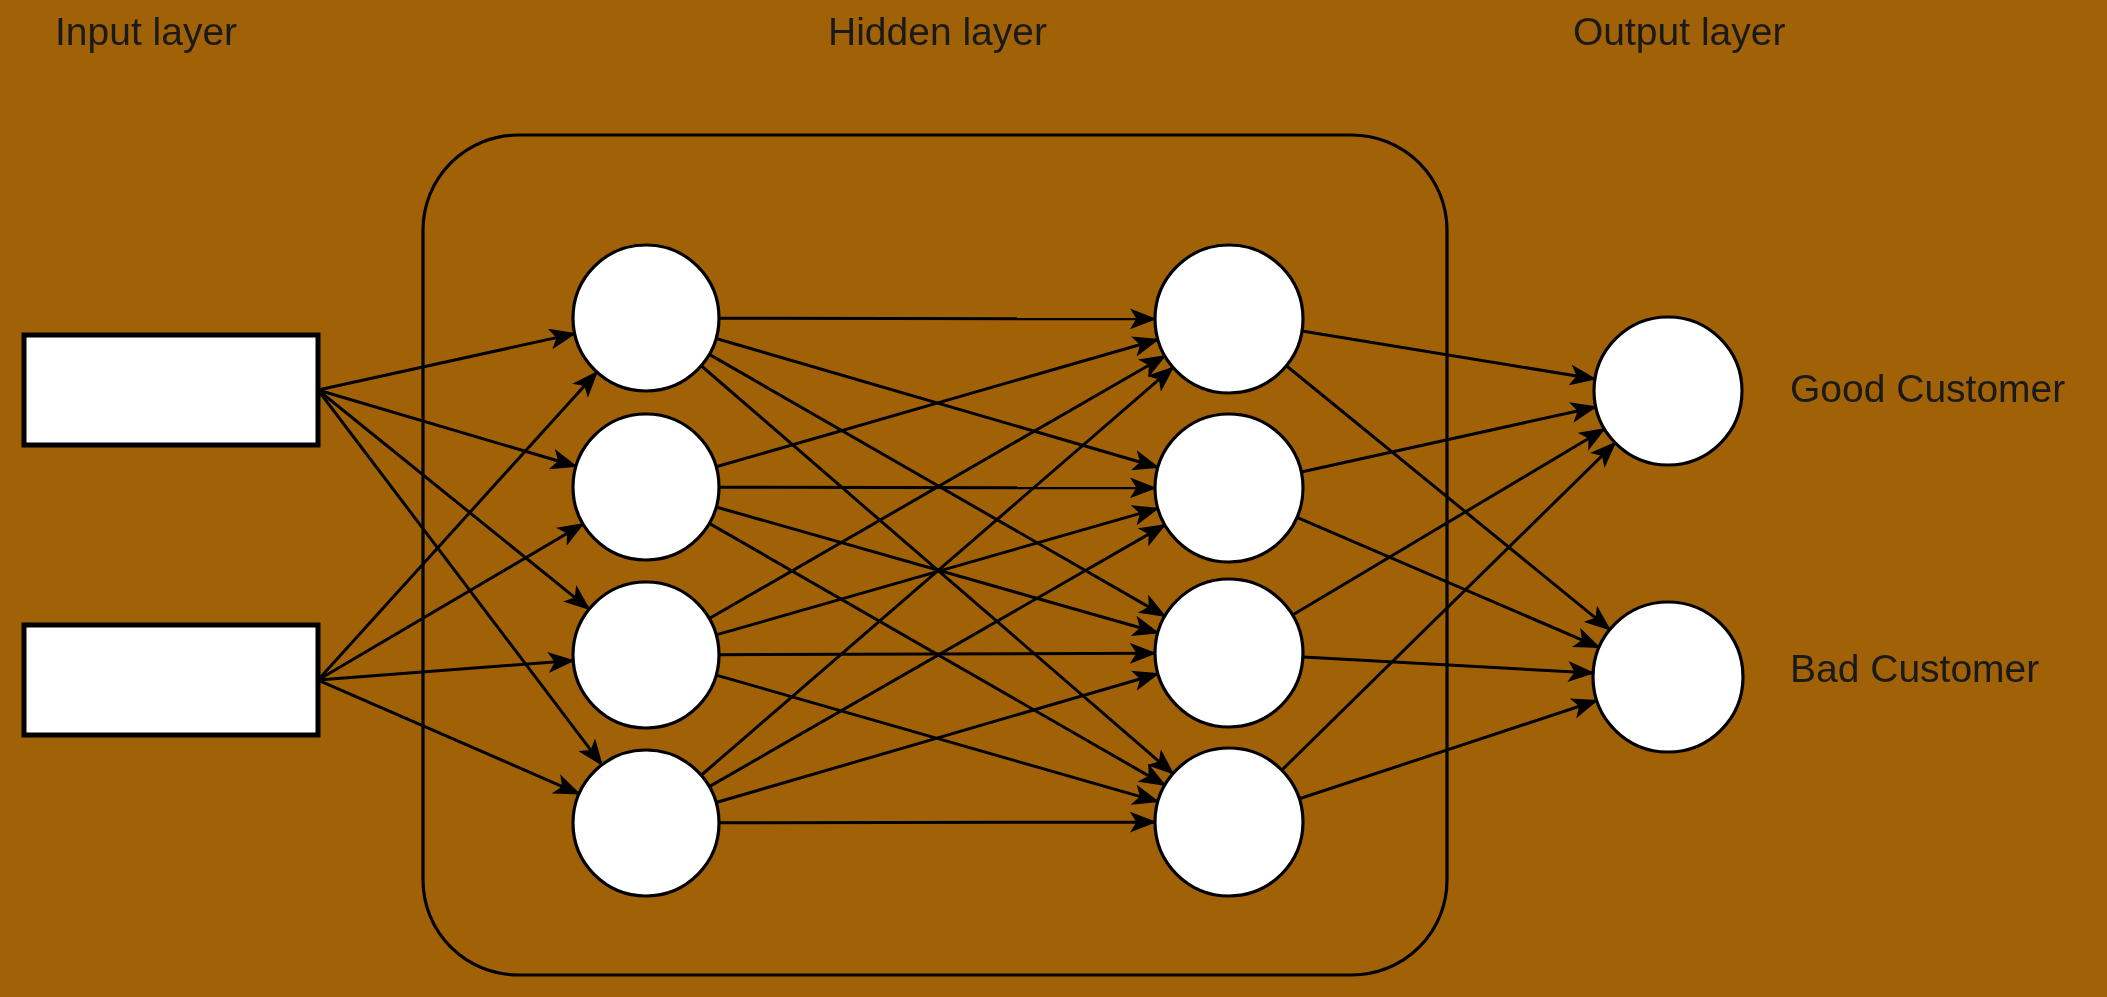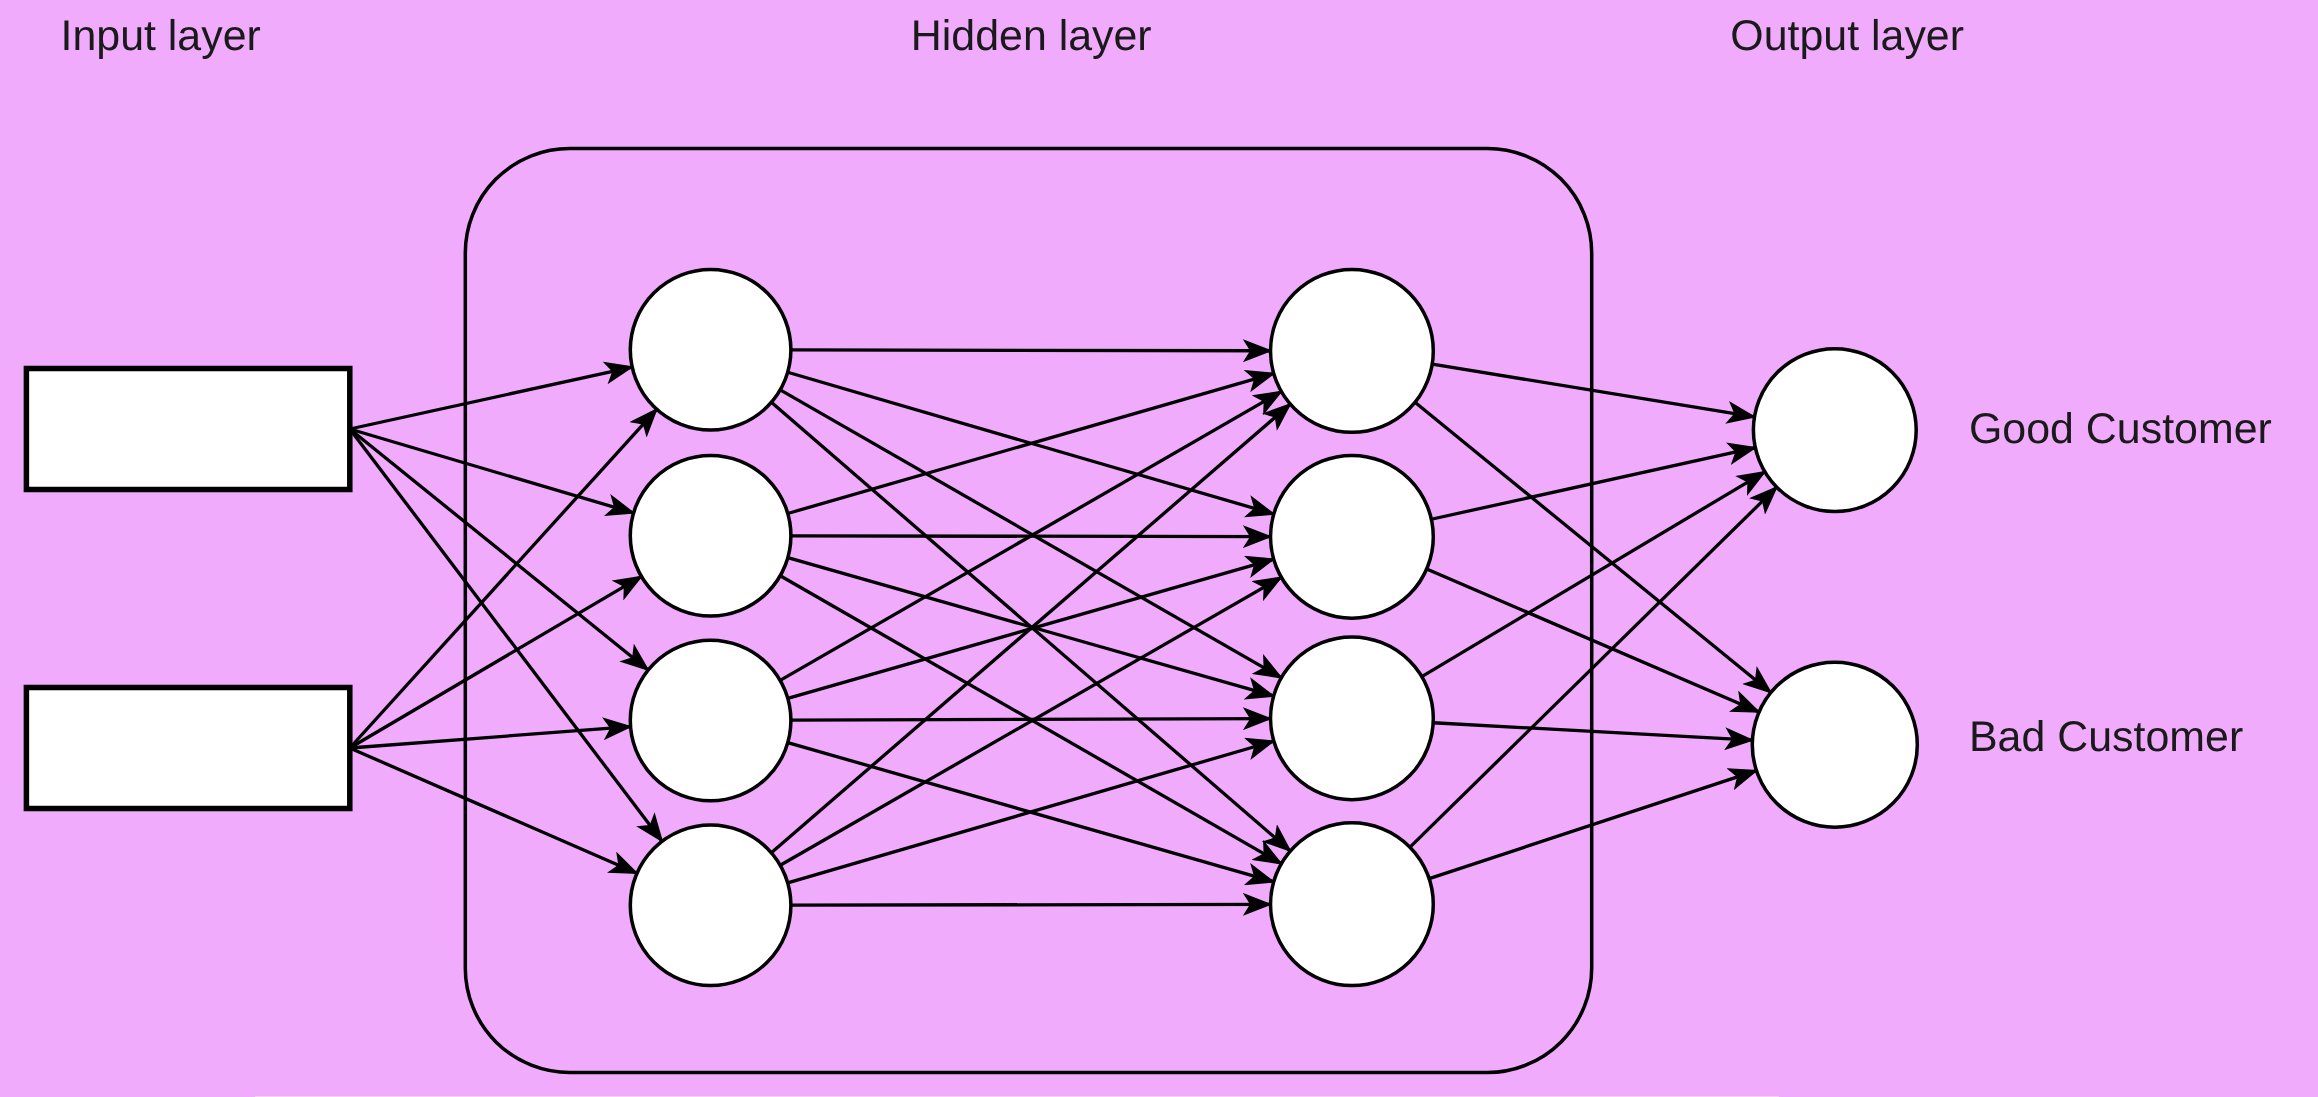--- a/index.html
+++ b/index.html
@@ -9,21 +9,21 @@
     background: #ffffff;
   }
   body {
     font-family: "Liberation Sans", sans-serif;
     color: #000000;
   }
   #diagram-root {
     position: relative;
     width: 2107px;
     height: 997px;
-    background: #f0abfc;
+    background: #a16207;
     overflow: hidden;
   }
   #nn-svg {
     position: absolute;
     left: 0;
     top: 0;
     width: 2107px;
     height: 997px;
     display: block;
   }

